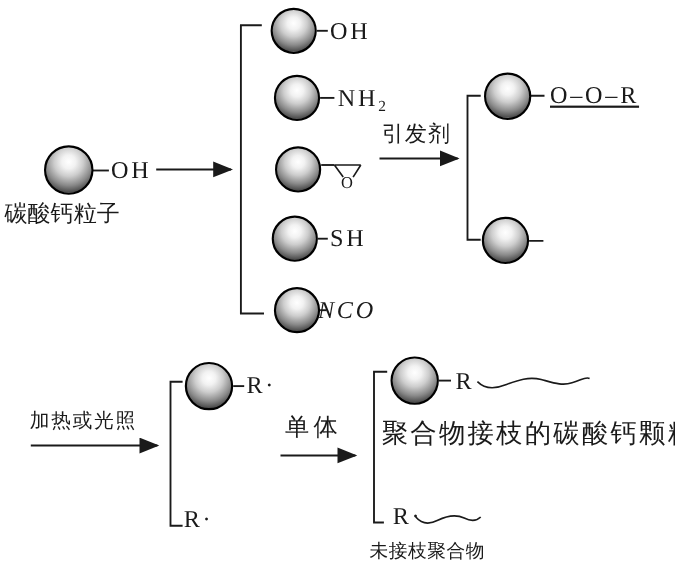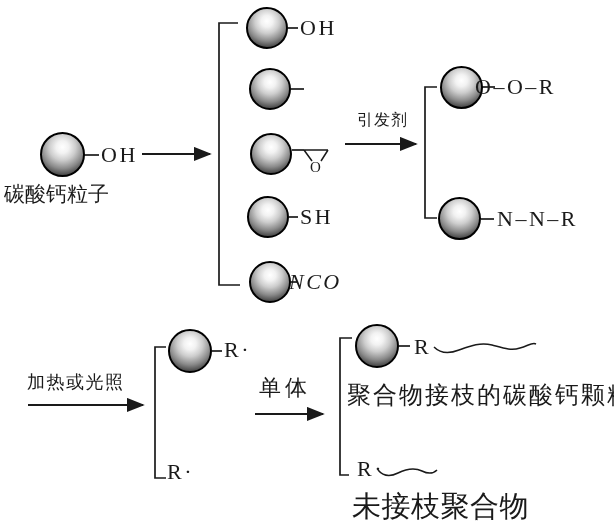--- a/index.html
+++ b/index.html
@@ -71,31 +71,31 @@
   <div class="sphere" style="left:249px; top:261px; width:42px; height:42px;"></div>
   <div class="sphere" style="left:440px; top:66px; width:43px; height:43px;"></div>
   <div class="sphere" style="left:438px; top:197px; width:43px; height:43px;"></div>
   <div class="sphere" style="left:168px; top:329px; width:44px; height:44px;"></div>
   <div class="sphere" style="left:355px; top:324px; width:44px; height:44px;"></div>
 
   <div class="chem" style="left:101px; top:144px;">OH</div>
   <div class="cjk" style="left:4px; top:184px; font-size:21px;">碳酸钙粒子</div>
 
   <div class="chem" style="left:300px; top:17px;">OH</div>
+  <div class="chem" style="left:307px; top:78px;"><span>NH</span><span class="sub">2</span></div>
   <div class="chem-small" style="left:310px; top:160px;">O</div>
   <div class="chem" style="left:300px; top:206px;">SH</div>
   <div class="chem" style="left:289px; top:271px;font-style:italic;">NCO</div>
 
-  <div class="cjk" style="left:357px; top:112px; font-size:16px; letter-spacing:1px;">引发剂</div>
-  <div class="chem" style="left:475px; top:76px;">O–O–R</div>
-  <div class="chem" style="left:497px; top:208px;">N–N–R</div>
+  <div class="cjk" style="left:347px; top:112px; font-size:20px; letter-spacing:1px;">引发剂</div>
+  <div class="chem" style="left:500px; top:76px;text-decoration:underline;">O–O–R</div>
 
   <div class="cjk" style="left:27px; top:373px; font-size:18px; letter-spacing:1.5px;">加热或光照</div>
   <div class="chem" style="left:224px; top:339px;">R·</div>
   <div class="chem" style="left:167px; top:461px;">R·</div>
   <div class="cjk" style="left:259px; top:377px; font-size:22px; letter-spacing:4px;">单体</div>
 
   <div class="chem" style="left:414px; top:336px;">R</div>
   <div class="cjk" style="left:347px; top:383px; font-size:24px; letter-spacing:2px;">聚合物接枝的碳酸钙颗粒</div>
   <div class="chem" style="left:357px; top:458px;">R·</div>
-  <div class="cjk" style="left:336px; top:492px; font-size:29px; letter-spacing:0.5px;margin-left:16px;">未接枝聚合物</div>
+  <div class="cjk" style="left:336px; top:492px; font-size:17px; letter-spacing:0.5px;">未接枝聚合物</div>
 
 </div>
 
 </body></html>

